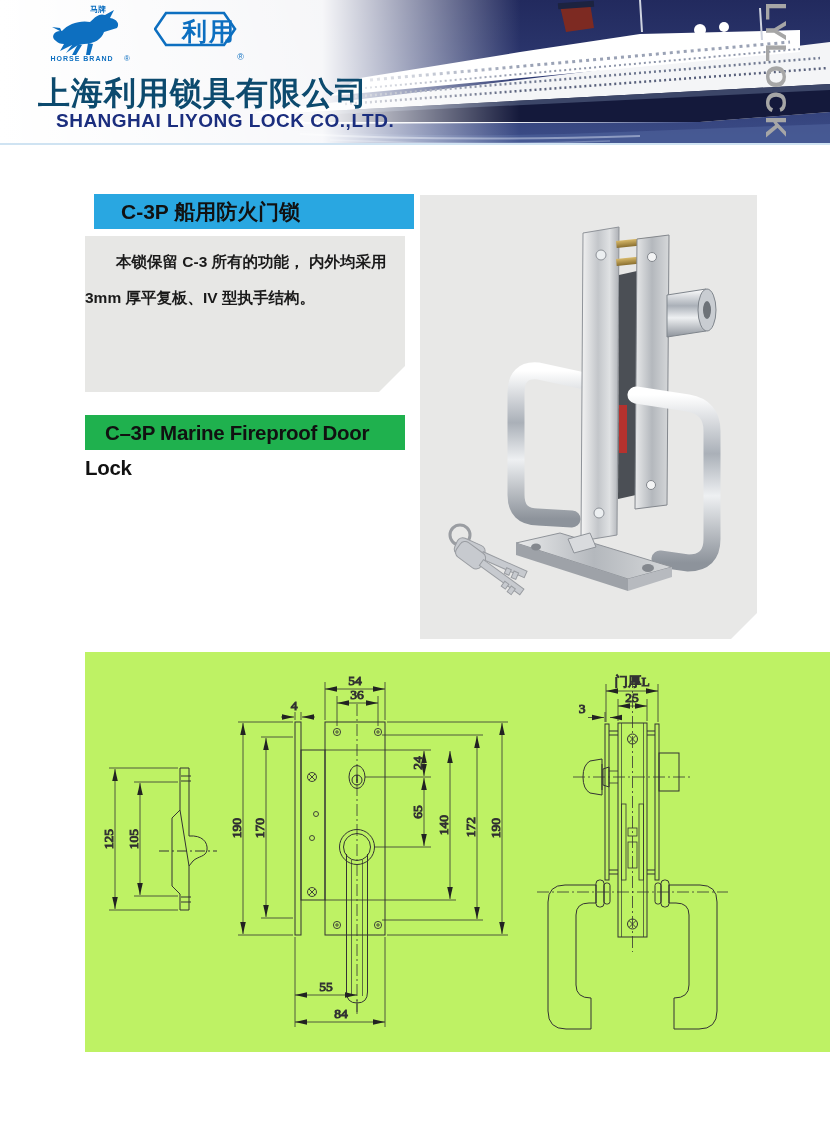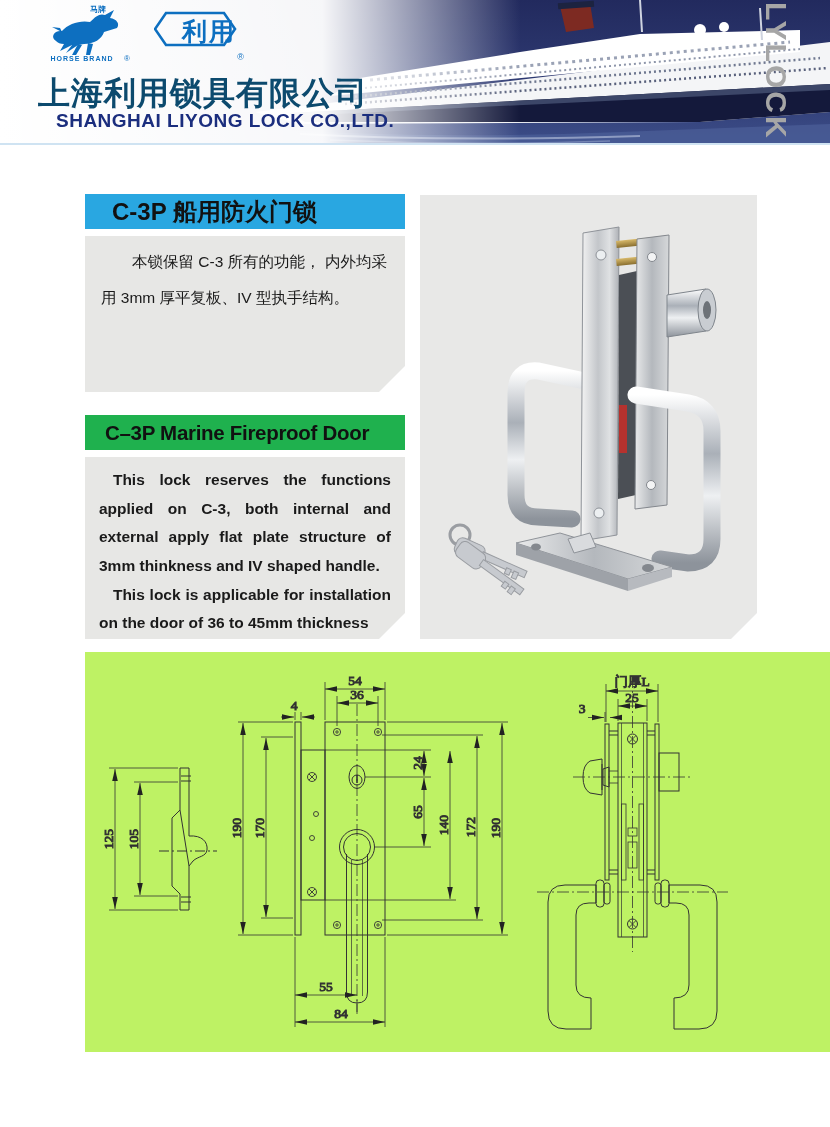--- a/index.html
+++ b/index.html
@@ -20,29 +20,29 @@
       color:#0c4a6e;letter-spacing:1px;}
   #company-en{position:absolute;left:40px;top:110px;font-size:19px;font-weight:700;
       color:#1b2e7e;letter-spacing:0.5px;margin-left:16px;}
   #vertical-brand{position:absolute;right:34px;top:2px;height:142px;
       writing-mode:vertical-rl;text-orientation:sideways;
       font-size:30px;font-weight:700;color:#a6a6a6;letter-spacing:3px;line-height:40px;}
 
   
   .banner{position:absolute;left:85px;width:320px;height:35px;line-height:35px;
       padding-left:0;color:#111;font-weight:700;}
-  #banner-cn{top:194px;background:#29a7e1;font-size:24px;}
+  #banner-cn{top:194px;background:#29a7e1;font-size:21px;margin-left:9px;}
   #banner-cn span{padding-left:27px;}
   #banner-en{top:415px;background:#1fb14e;font-size:20.5px;}
   #banner-en span{padding-left:20px;letter-spacing:-0.3px;}
 
   .graybox{position:absolute;left:85px;width:320px;background:#e7e7e5;
       clip-path:polygon(0 0,100% 0,100% calc(100% - 26px),calc(100% - 26px) 100%,0 100%);
       box-sizing:border-box;color:#1a1a1a;}
-  #box-cn{top:236px;height:156px;padding:8px 16px 0 16px;font-size:15.5px;font-weight:400;line-height:2.35;}
+  #box-cn{top:236px;height:156px;padding:8px 16px 0 0;font-size:15.5px;font-weight:700;line-height:2.35;}
   #box-cn p{margin:0;text-indent:2em;}
   #box-en{top:457px;height:182px;padding:9px 14px 0 14px;font-size:15.5px;font-weight:700;line-height:1.85;}
   #box-en p{margin:0;text-indent:0.9em;text-align:justify;}
 
   
   #photo-area{position:absolute;left:420px;top:195px;width:337px;height:444px;background:#e8e8e7;
       clip-path:polygon(0 0,100% 0,100% calc(100% - 26px),calc(100% - 26px) 100%,0 100%);}
 
   
   #drawing-area{position:absolute;left:85px;top:652px;width:800px;height:400px;background:#bef264;
@@ -124,24 +124,20 @@
 
   <div id="banner-cn" class="banner">
     <span>C-3P 船用防火门锁</span>
   </div>
   <div id="box-cn" class="graybox">
     <p>本锁保留 C-3 所有的功能， 内外均采用 3mm 厚平复板、IV 型执手结构。</p>
   </div>
 
   <div id="banner-en" class="banner">
     <span>C–3P Marine Fireproof Door Lock</span>
-  </div>
-  <div id="box-en" class="graybox">
-    <p>This lock reserves the functions applied on C-3, both internal and external apply flat plate structure of 3mm thinkness and IV shaped handle.</p>
-    <p>This lock is applicable for installation on the door of 36 to 45mm thickness</p>
   </div>
 
   <div id="photo-area">
     <svg width="337" height="444" viewBox="0 0 337 444">
       <defs>
         <linearGradient id="steel" x1="0" y1="0" x2="1" y2="0">
           <stop offset="0" stop-color="#f4f4f4"></stop>
             <stop offset="0.45" stop-color="#c3c6ca"></stop>
           <stop offset="0.75" stop-color="#dfe1e3"></stop>
             <stop offset="1" stop-color="#aeb1b6"></stop>

